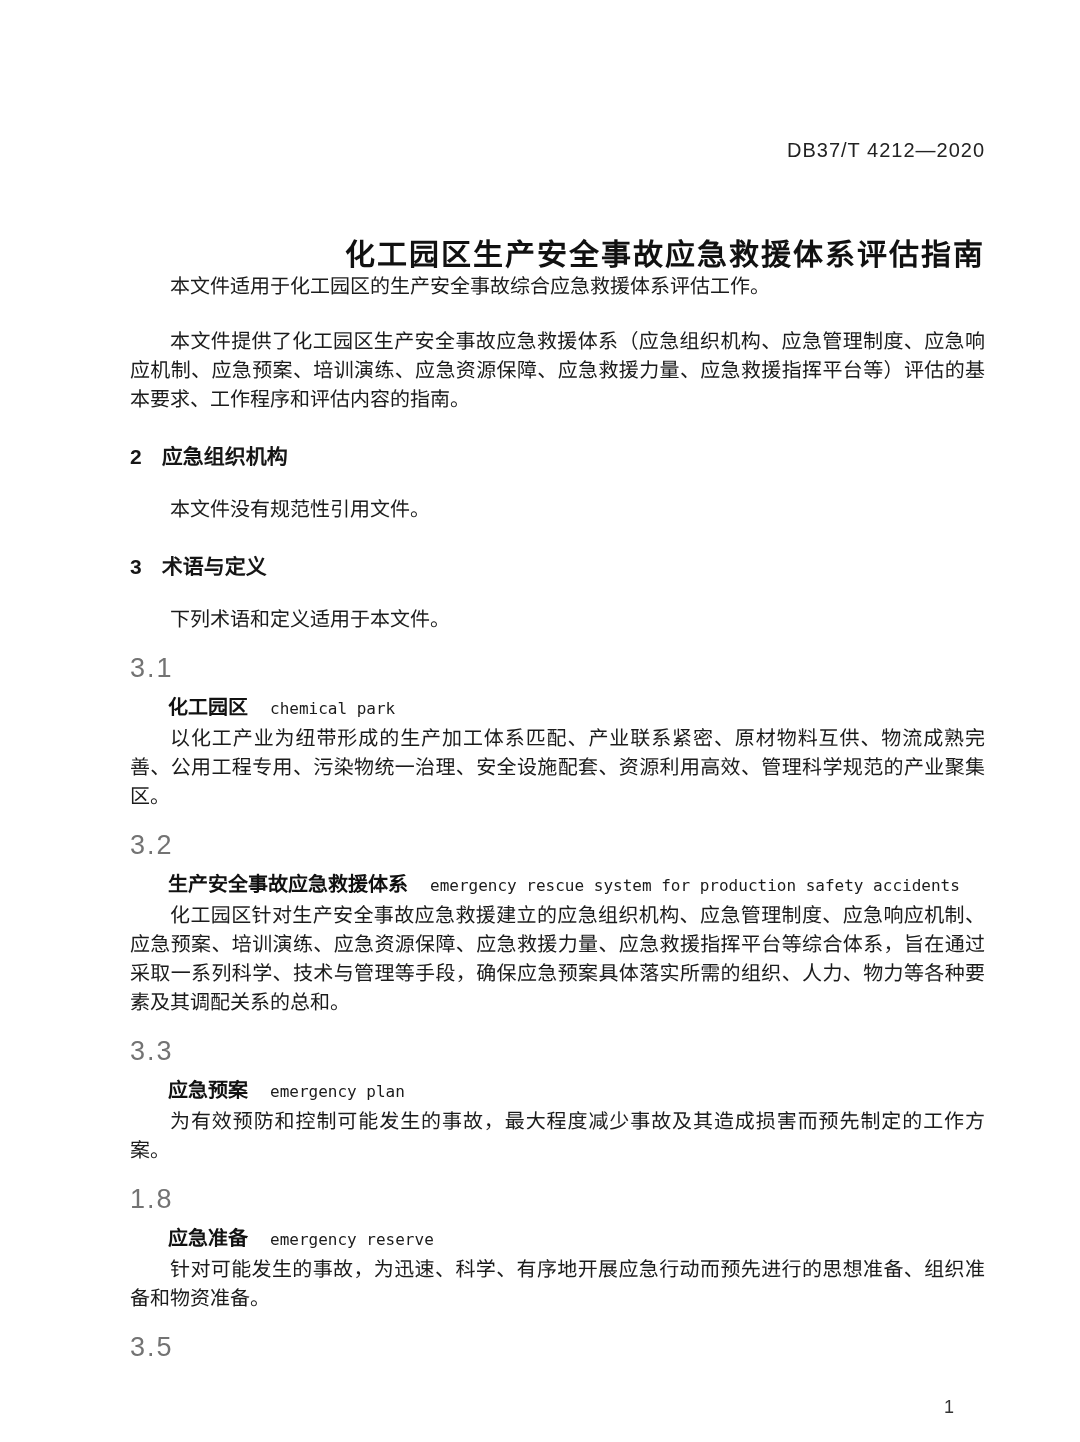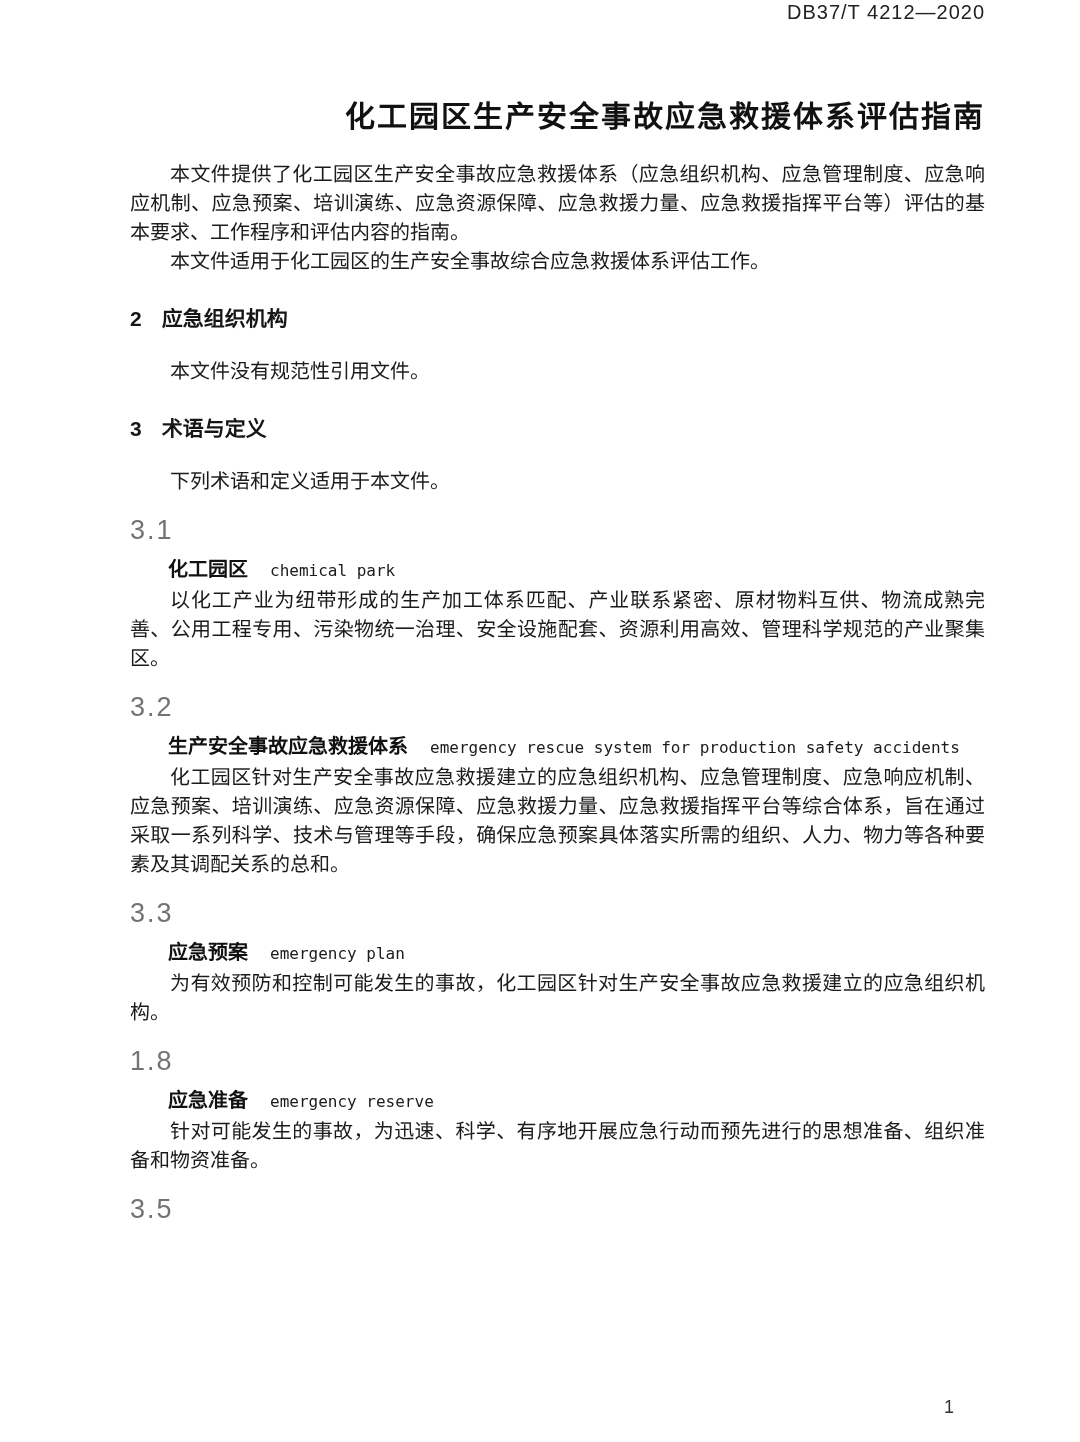--- a/index.html
+++ b/index.html
@@ -16,20 +16,21 @@
     font-family: "Liberation Sans", sans-serif;
     overflow: hidden;
   }
   .content {
     position: absolute;
     left: 130px;
     right: 95px;
     top: 0;
   }
   .doc-header {
+    padding-top: 138px;
     text-align: right;
     font-size: 20px;
     line-height: 24px;
     letter-spacing: 1px;
     color: #222222;
   }
   .doc-title {
     margin: 76px 0 0 0;
     text-align: right;
     font-size: 30px;
@@ -102,22 +103,22 @@
 </head>
 <body>
 
 <div class="page">
   <div class="content">
 
     <div class="doc-header">DB37/T 4212—2020</div>
 
     <h1 class="doc-title">化工园区生产安全事故应急救援体系评估指南</h1>
 
+    <p class="body-p cont">本文件适用于化工园区的生产安全事故综合应急救援体系评估工作。</p>
     <p class="body-p">本文件提供了化工园区生产安全事故应急救援体系（应急组织机构、应急管理制度、应急响应机制、应急预案、培训演练、应急资源保障、应急救援力量、应急救援指挥平台等）评估的基本要求、工作程序和评估内容的指南。</p>
-    <p class="body-p cont">本文件适用于化工园区的生产安全事故综合应急救援体系评估工作。</p>
 
     <h2 class="sec-heading tight">
       <span class="sec-num">2</span><span>应急组织机构</span>
     </h2>
     <p class="body-p">本文件没有规范性引用文件。</p>
 
     <h2 class="sec-heading tight">
       <span class="sec-num">3</span><span>术语与定义</span>
     </h2>
     <p class="body-p">下列术语和定义适用于本文件。</p>
@@ -136,21 +137,21 @@
         <span class="term-zh">生产安全事故应急救援体系</span><span class="term-en">emergency rescue system for production safety accidents</span>
       </div>
       <p class="body-p term-def">化工园区针对生产安全事故应急救援建立的应急组织机构、应急管理制度、应急响应机制、应急预案、培训演练、应急资源保障、应急救援力量、应急救援指挥平台等综合体系，旨在通过采取一系列科学、技术与管理等手段，确保应急预案具体落实所需的组织、人力、物力等各种要素及其调配关系的总和。</p>
     </div>
 
     <div class="term-block">
       <div class="term-id">3.3</div>
       <div class="term-line">
         <span class="term-zh">应急预案</span><span class="term-en">emergency plan</span>
       </div>
-      <p class="body-p term-def">为有效预防和控制可能发生的事故，化工园区针对生产安全事故应急救援建立的应急组织机构。</p>
+      <p class="body-p term-def">为有效预防和控制可能发生的事故，最大程度减少事故及其造成损害而预先制定的工作方案。</p>
     </div>
 
     <div class="term-block">
       <div class="term-id">1.8</div>
       <div class="term-line">
         <span class="term-zh">应急准备</span><span class="term-en">emergency reserve</span>
       </div>
       <p class="body-p term-def">针对可能发生的事故，为迅速、科学、有序地开展应急行动而预先进行的思想准备、组织准备和物资准备。</p>
     </div>
 

